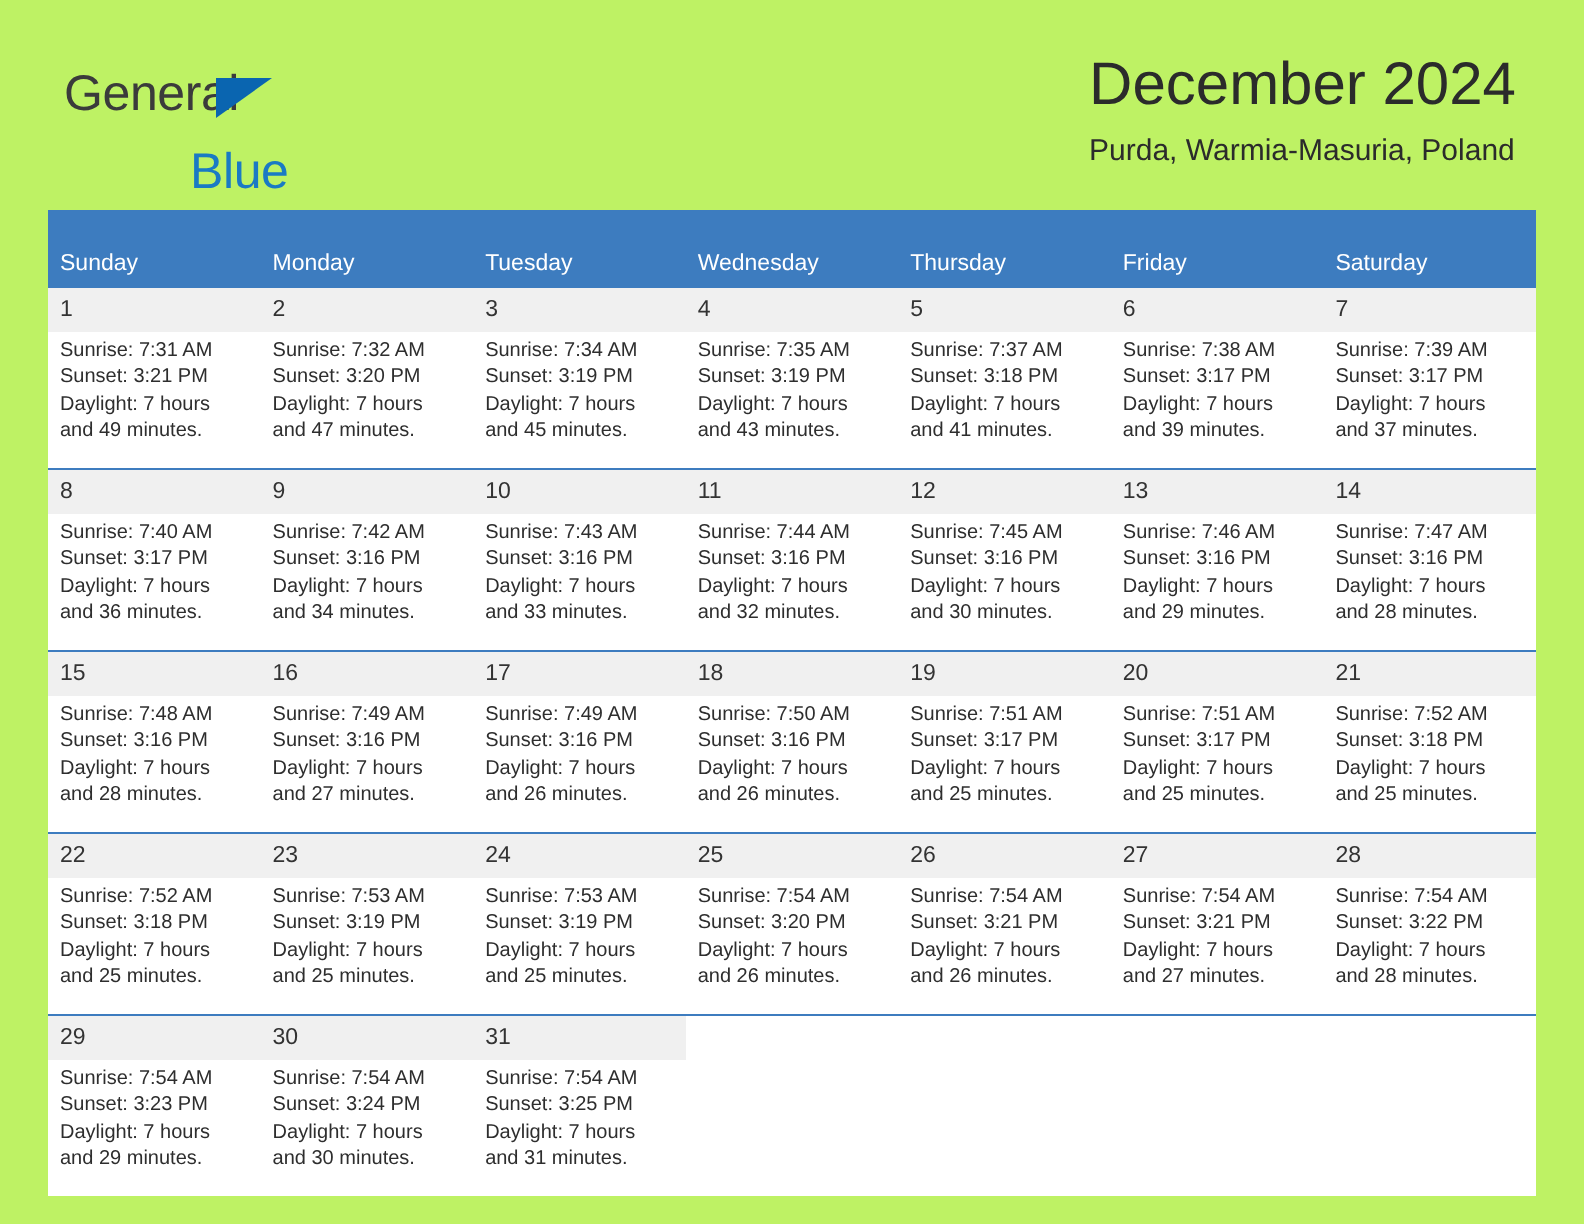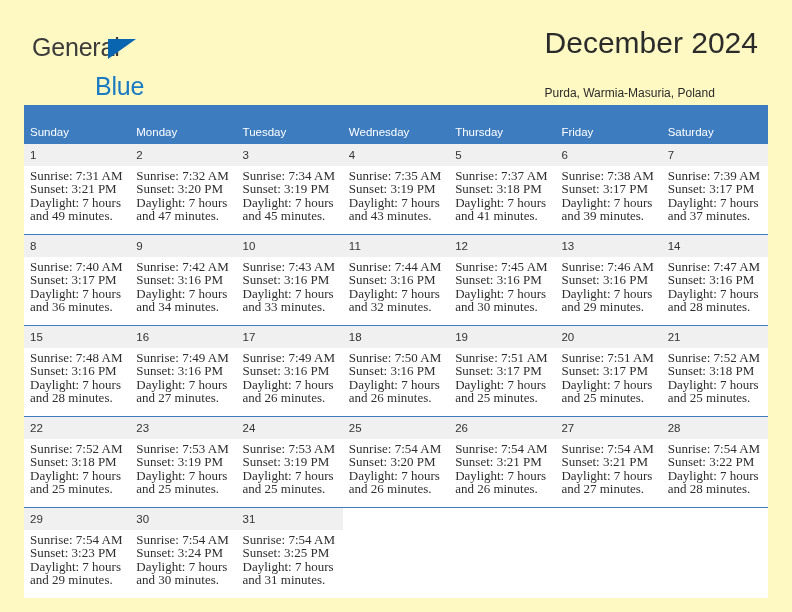--- a/index.html
+++ b/index.html
@@ -6,21 +6,21 @@
   html, body {
     margin: 0; padding: 0;
     width: 792px; height: 612px;
     background: #ffffff;
     font-family: "Liberation Sans", sans-serif;
     -webkit-font-smoothing: antialiased;
   }
   .page {
     position: relative;
     width: 792px; height: 612px;
-    background: #fef9c3;
+    background: #bef264;
     overflow: hidden;
   }
 
   
   .header {
     position: absolute;
     left: 24px; top: 24px; right: 24px;
     height: 72px;
   }
   .logo {
@@ -58,24 +58,24 @@
     right: 10px; top: 0;
     text-align: left;
   }
   .cal-title {
     font-size: 30px;
     color: #2b2b2b;
     line-height: 38px;
     white-space: nowrap;
   }
   .cal-subtitle {
-    font-size: 12px;
+    font-size: 15px;
     color: #2b2b2b;
     line-height: 22px;
-    margin-top: 20px;
+    margin-top: 3px;
     white-space: nowrap;
   }
 
   
   .calendar {
     position: absolute;
     left: 24px; top: 105px;
     width: 744px;
     border-collapse: collapse;
     table-layout: fixed;
@@ -112,24 +112,23 @@
     background: #f0f0f0;
     color: #333333;
     font-size: 11.5px;
     line-height: 14px;
     padding: 4px 0 4px 6px;
     height: 22px;
   }
   .daycell.empty .daynum { background: #ffffff; }
   .info {
     padding: 3px 4px 0 6px;
-    font-size: 13px;
+    font-size: 10px;
     line-height: 13.4px;
     color: #2e2e2e;
-    font-family: Liberation Serif, serif;
   }
   .info div { white-space: nowrap; }
 </style>
 </head>
 <body>
 
 <div class="page">
 
   <div class="header">
 

